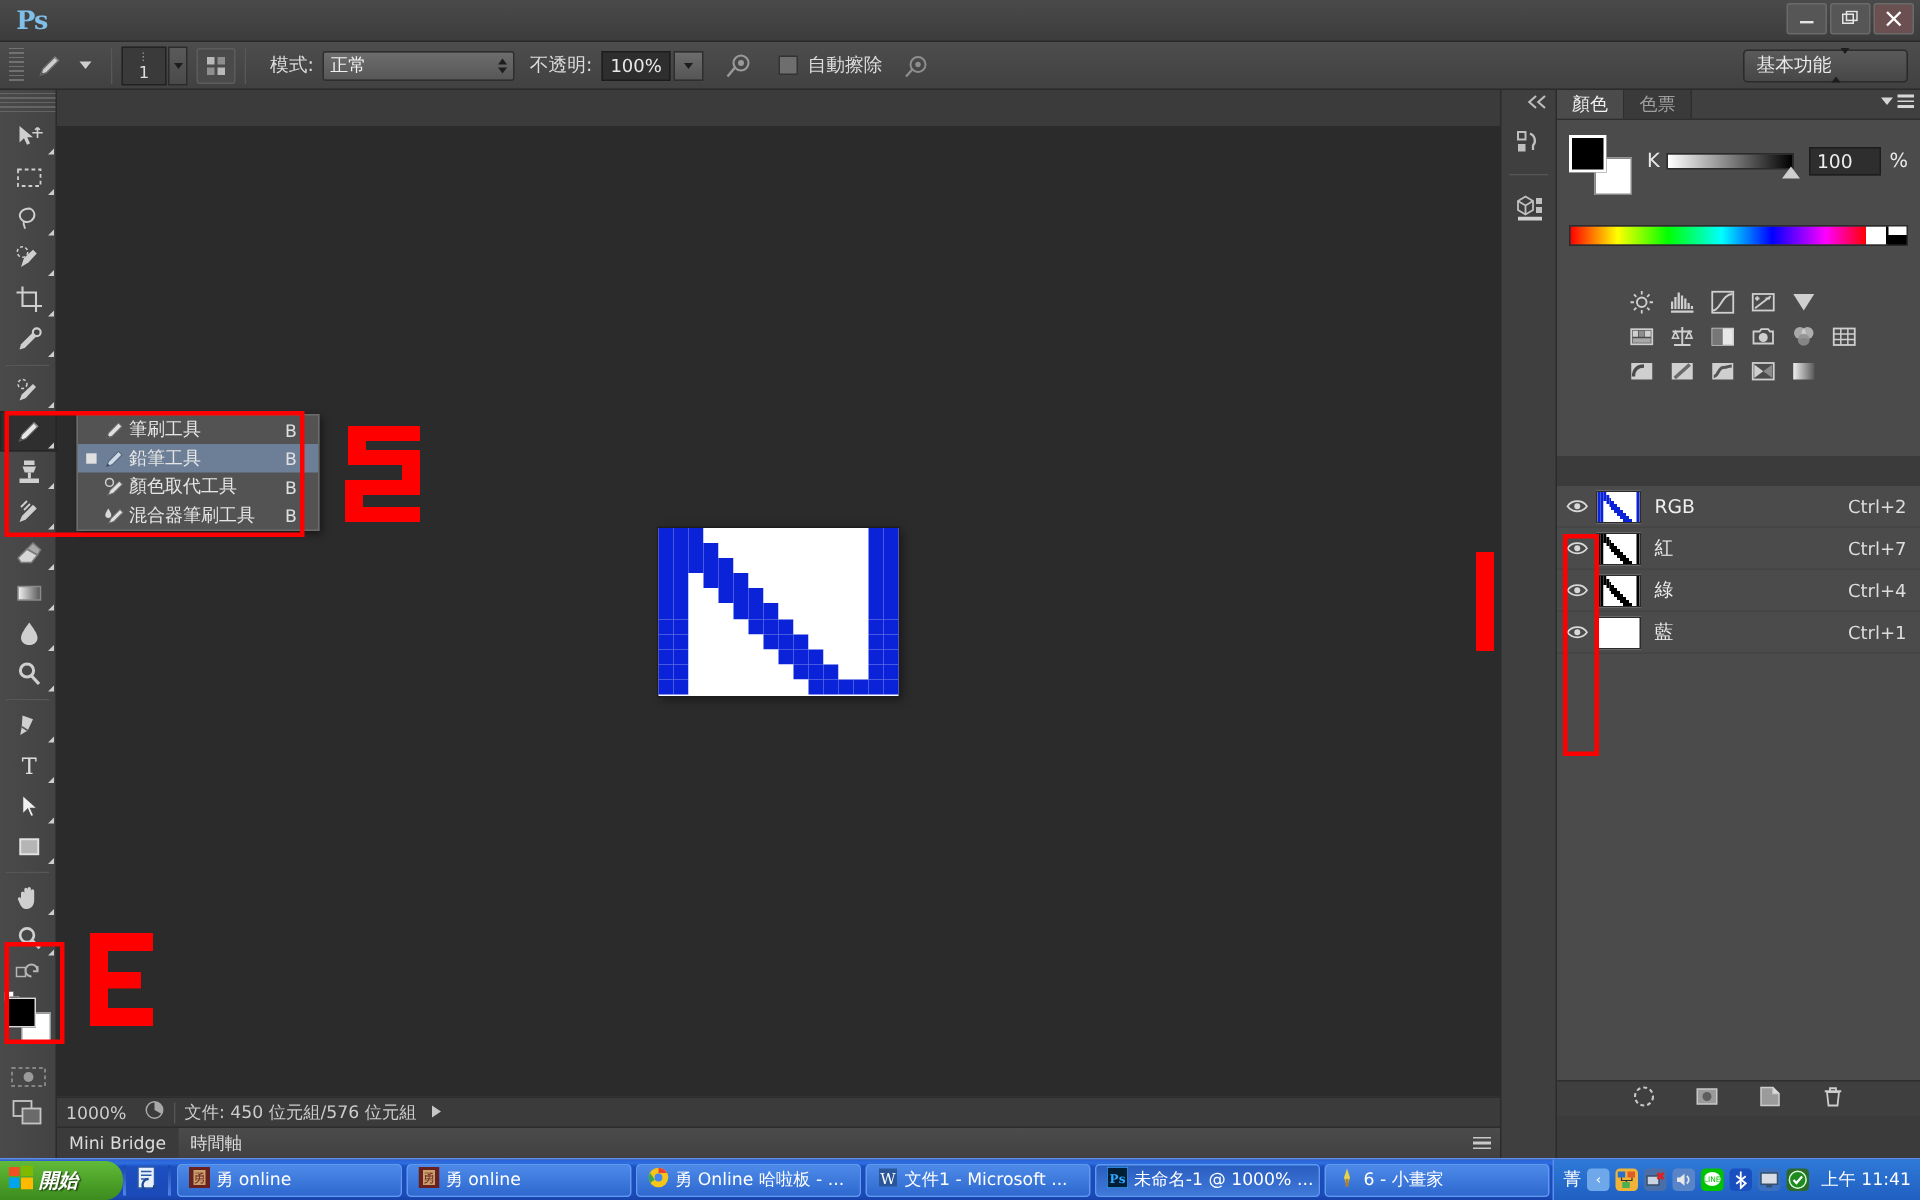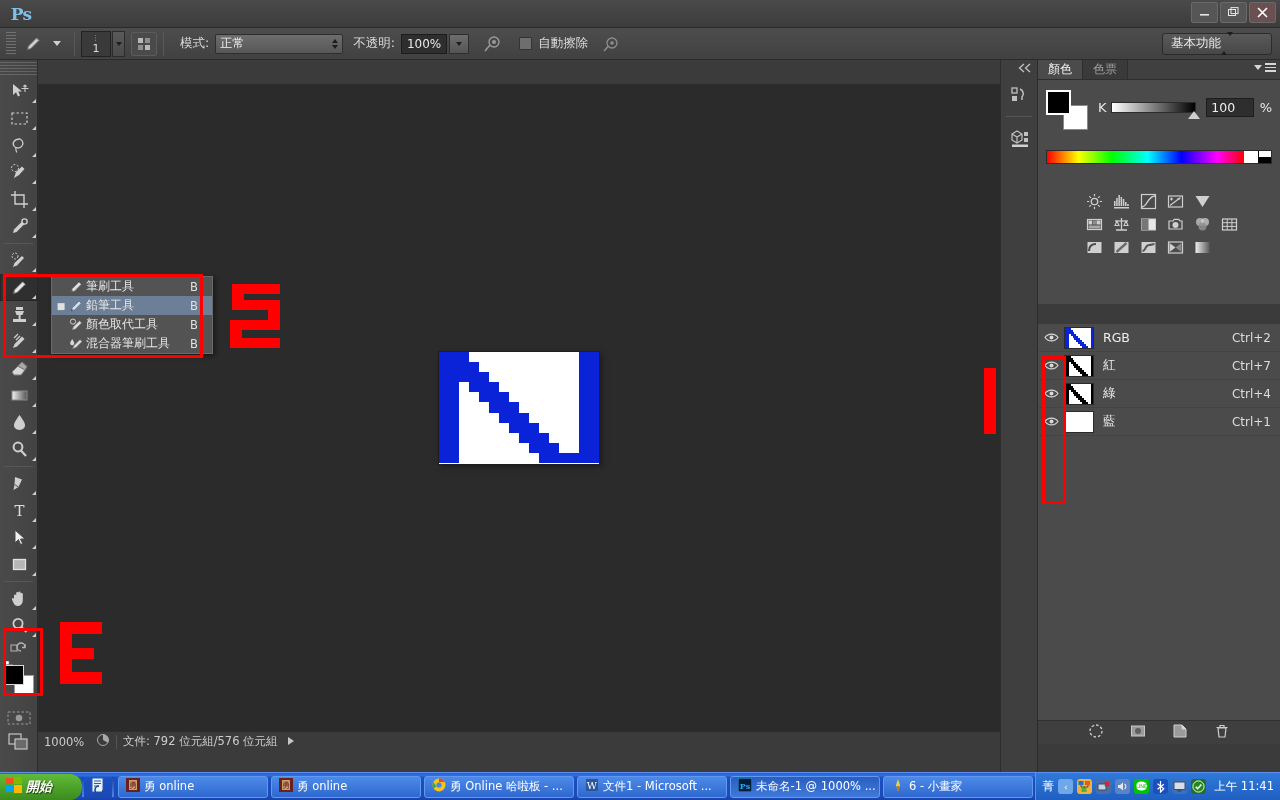--- a/index.html
+++ b/index.html
@@ -792,28 +792,37 @@
 
   <div class="statusbar">
     <span class="status-zoom">1000%</span>
     <span>
       <svg width="14" height="14" viewBox="0 0 14 14">
           <circle cx="7" cy="7" r="5.5" fill="none" stroke="#a8a8a8"></circle>
           <path d="M7 7 L7 1.5 A5.5 5.5 0 0 1 11.8 9.7 Z" fill="#a8a8a8"></path>
         </svg>
     </span>
     <span class="status-divider"></span>
-    <span>文件: 792 位元組/576 位元組</span>
+    <span>文件: 450 位元組/576 位元組</span>
     <span style="margin-left:8px">
       <svg width="10" height="10" viewBox="0 0 10 10">
           <path d="M2 1 L8 5 L2 9 Z" fill="#c6c6c6"></path>
         </svg>
     </span>
   </div>
 
+  <div class="bottom-tabs">
+    <div class="bt-tab sel">Mini Bridge</div>
+    <div class="bt-tab">時間軸</div>
+    <div class="bt-menu">
+      <i style="display:block;width:12px;height:1.6px;background:#c9c9c9"></i>
+      <i style="display:block;width:12px;height:1.6px;background:#c9c9c9"></i>
+      <i style="display:block;width:12px;height:1.6px;background:#c9c9c9"></i>
+    </div>
+  </div>
 
   <div class="dockstrip">
     <div class="dock-collapse">
       <svg width="16" height="10" viewBox="0 0 16 10">
           <path d="M6 1 L1.5 5 L6 9 M12 1 L7.5 5 L12 9" fill="none" stroke="#bdbdbd" stroke-width="1.4"></path>
         </svg>
     </div>
     <div class="dock-btn">
       <svg width="22" height="22" viewBox="0 0 22 22">
         <rect x="3" y="4" width="5" height="5" fill="none" stroke="#c0c0c0" stroke-width="1.3"></rect>

